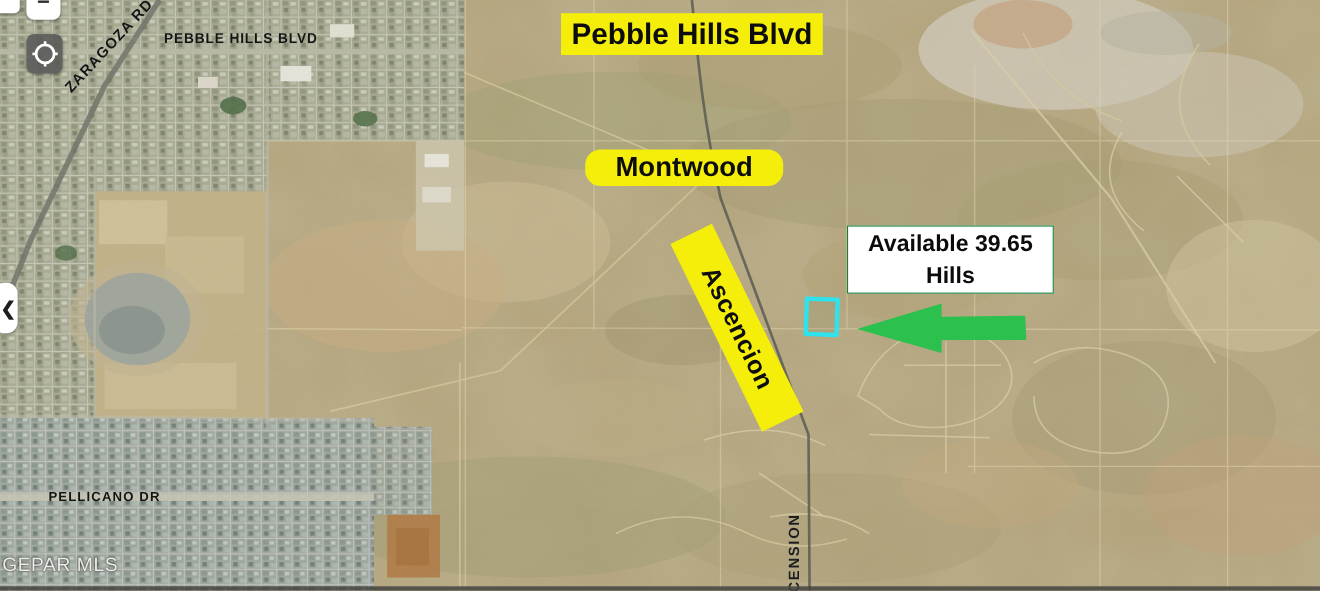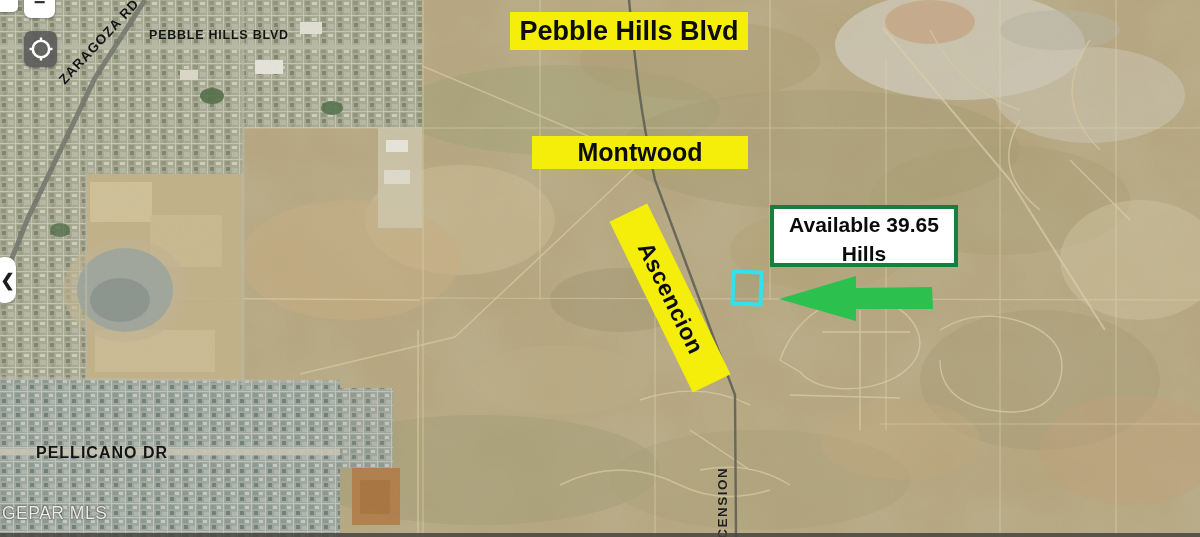--- a/index.html
+++ b/index.html
@@ -13,45 +13,45 @@
   
   .map-label{
     position:absolute;color:var(--label-ink,#141414);font-weight:bold;
     white-space:nowrap;letter-spacing:1px;text-align:center;
     text-shadow:0 0 1px rgba(255,255,255,.25);
   }
   #lbl-zaragoza{left:40px;top:34px;width:118px;font-size:13.5px;
     transform:rotate(-47deg);transform-origin:center;}
   #lbl-pebble-small{left:146px;top:27px;width:152px;font-size:13px;
     letter-spacing:.8px;transform:scaleX(.96);transform-origin:left;}
-  #lbl-pellicano{left:36px;top:444px;width:118px;font-size:16px;}
+  #lbl-pellicano{left:36px;top:444px;width:118px;font-size:12px;}
   #lbl-ascension-v{left:652px;top:506px;width:140px;font-size:13.5px;
     letter-spacing:1.5px;transform:rotate(-90deg);transform-origin:center;color:#1d1d1d;}
 
   
   .banner{
     position:absolute;background:var(--banner-yellow,#f5ee0b);
     color:#0d0d0d;font-weight:bold;text-align:center;
     display:flex;align-items:center;justify-content:center;
   }
   #banner-pebble{left:510px;top:12px;width:238px;height:38px;font-size:27px;}
-  #banner-montwood{left:532px;top:136px;width:216px;height:33px;font-size:25px;}
+  #banner-montwood{left:532px;top:136px;width:180px;height:33px;font-size:25px;border-radius:14px;}
   #banner-ascencion{
     left:649px;top:203px;width:42px;height:190px;
     transform:rotate(-26deg);transform-origin:center;
   }
   #banner-ascencion span{
     display:block;transform:rotate(90deg);white-space:nowrap;
     font-size:23px;font-weight:bold;color:#0d0d0d;letter-spacing:.5px;
   }
 
   
   #callout{
     position:absolute;left:770px;top:205px;width:188px;height:62px;
-    background:var(--callout-bg,#ffffff);border:4px solid #15803d;
+    background:var(--callout-bg,#ffffff);border:1px solid #15803d;
     color:#0b0b0b;font-weight:bold;font-size:21px;line-height:29px;
     text-align:center;padding-top:1px;box-sizing:border-box;
   }
 
   
   #parcel{
     position:absolute;left:731px;top:270px;width:24px;height:28px;
     border:4px solid var(--parcel-cyan,#2fe3ec);border-radius:2px;
     transform:rotate(2deg);background:rgba(120,130,90,.15);
   }

